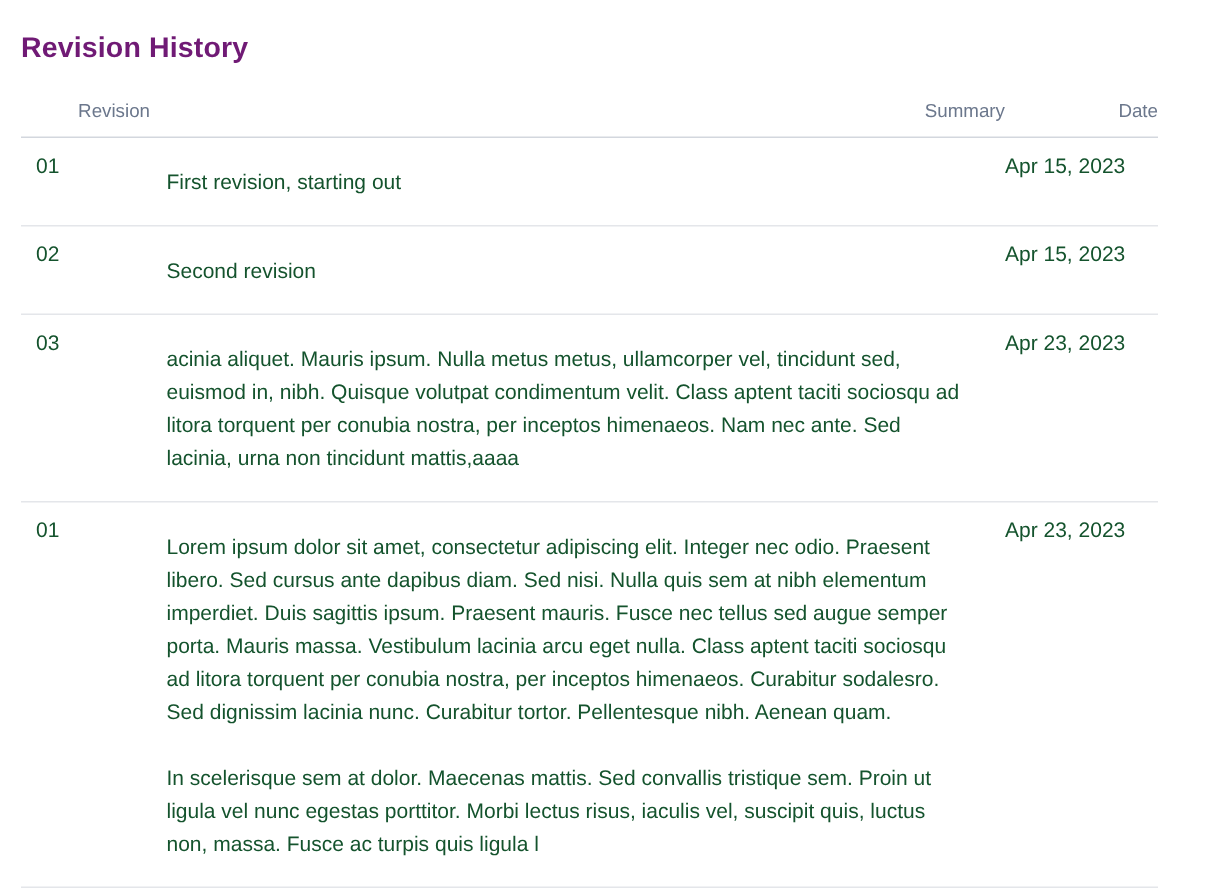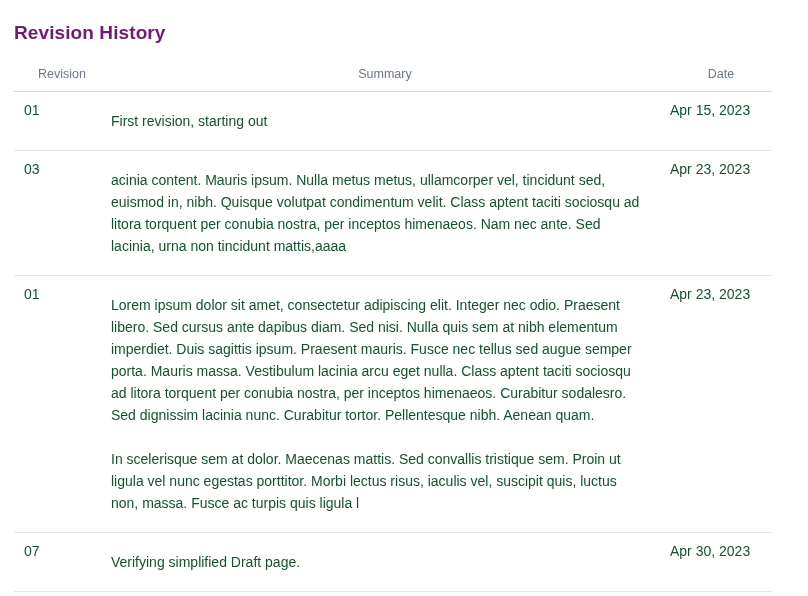--- a/index.html
+++ b/index.html
@@ -22,21 +22,21 @@
   }
   table.history-table {
     margin-top: 19px;
     width: 758px;
     border-collapse: collapse;
     table-layout: fixed;
   }
   col.col-revision { width: 86px; }
   col.col-date { width: 102px; }
   th {
-    text-align: center;
+    text-align: right;
     font-size: 12.5px;
     font-weight: 400;
     color: #6B778C;
     padding: 4px 0 10px 0;
     border-bottom: 1px solid #D3D7DE;
     vertical-align: bottom;
   }
   th.th-revision { padding-left: 10px; }
   td {
     font-size: 14px;
@@ -72,23 +72,30 @@
     </thead>
     <tbody>
       <tr>
         <td class="revision-cell">01</td>
         <td class="summary-cell">
             <p>First revision, starting out</p>
           </td>
         <td class="date-cell">Apr 15, 2023</td>
       </tr>
       <tr>
+        <td class="revision-cell">02</td>
+        <td class="summary-cell">
+            <p>Second revision</p>
+          </td>
+        <td class="date-cell">Apr 15, 2023</td>
+      </tr>
+      <tr>
         <td class="revision-cell">03</td>
         <td class="summary-cell">
-            <p>acinia content. Mauris ipsum. Nulla metus metus, ullamcorper vel, tincidunt sed, euismod in, nibh. Quisque volutpat condimentum velit. Class aptent taciti sociosqu ad litora torquent per conubia nostra, per inceptos himenaeos. Nam nec ante. Sed lacinia, urna non tincidunt mattis,aaaa</p>
+            <p>acinia aliquet. Mauris ipsum. Nulla metus metus, ullamcorper vel, tincidunt sed, euismod in, nibh. Quisque volutpat condimentum velit. Class aptent taciti sociosqu ad litora torquent per conubia nostra, per inceptos himenaeos. Nam nec ante. Sed lacinia, urna non tincidunt mattis,aaaa</p>
           </td>
         <td class="date-cell">Apr 23, 2023</td>
       </tr>
       <tr>
         <td class="revision-cell">01</td>
         <td class="summary-cell">
           <p>Lorem ipsum dolor sit amet, consectetur adipiscing elit. Integer nec odio. Praesent libero. Sed cursus ante dapibus diam. Sed nisi. Nulla quis sem at nibh elementum imperdiet. Duis sagittis ipsum. Praesent mauris. Fusce nec tellus sed augue semper porta. Mauris massa. Vestibulum lacinia arcu eget nulla. Class aptent taciti sociosqu ad litora torquent per conubia nostra, per inceptos himenaeos. Curabitur sodalesro. Sed dignissim lacinia nunc. Curabitur tortor. Pellentesque nibh. Aenean quam.</p>
           <p>In scelerisque sem at dolor. Maecenas mattis. Sed convallis tristique sem. Proin ut ligula vel nunc egestas porttitor. Morbi lectus risus, iaculis vel, suscipit quis, luctus non, massa. Fusce ac turpis quis ligula l</p>
         </td>
         <td class="date-cell">Apr 23, 2023</td>

